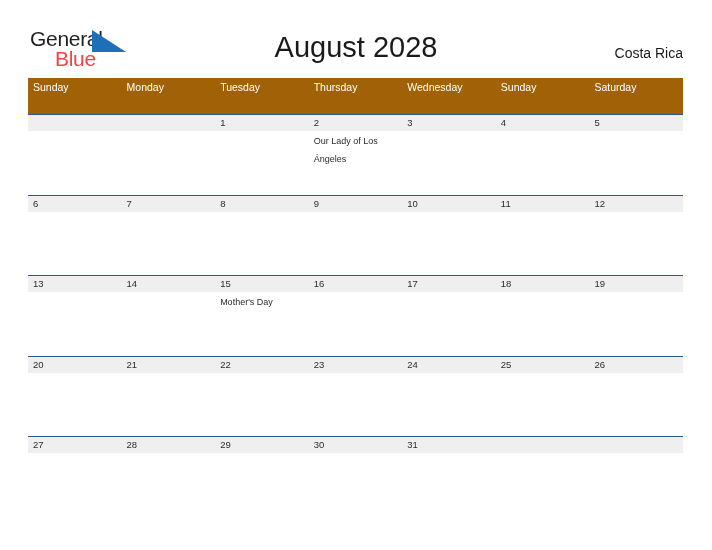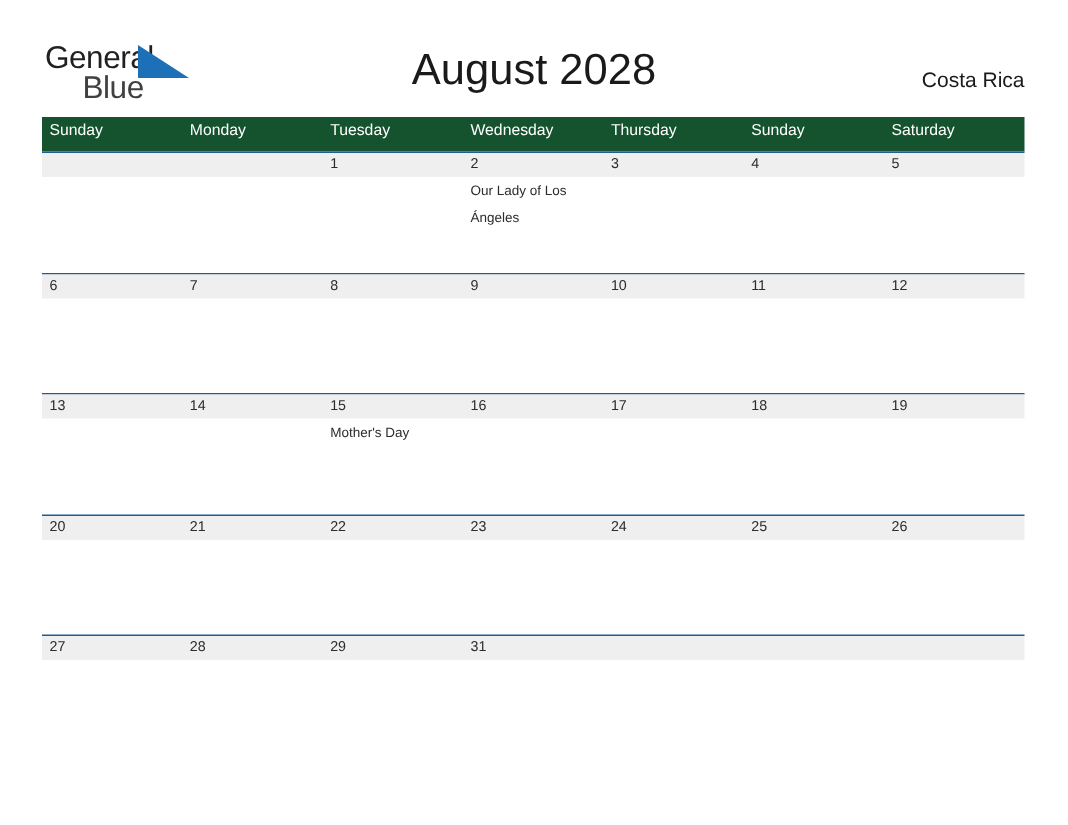--- a/index.html
+++ b/index.html
@@ -36,21 +36,21 @@
     letter-spacing: -0.3px;
     color: #221f1f;
     font-family: "Liberation Sans", sans-serif;
   }
   .brand-blue {
     position: absolute;
     left: 25px;
     top: 20px;
     font-size: 21px;
     letter-spacing: -0.3px;
-    color: #404040;
+    color: #ef4444;
     font-family: "Liberation Sans", sans-serif;
   }
   .brand-flag {
     position: absolute;
     left: 62px;
     top: 3px;
     width: 34px;
     height: 22px;
   }
 
@@ -79,22 +79,22 @@
   
   .calendar {
     position: absolute;
     left: 28px;
     top: 78px;
     width: 655px;
   }
 
   .weekday-row {
     display: flex;
-    background: #14532d;
-    height: 23px;
+    background: #a16207;
+    height: 36px;
   }
   .weekday-cell {
     width: 93.57px;
     color: #ffffff;
     font-size: 10.5px;
     line-height: 18px;
     padding-left: 5px;
     box-sizing: border-box;
     font-family: "Liberation Sans", sans-serif;
     white-space: nowrap;
@@ -169,22 +169,22 @@
   <div class="region-label">Costa Rica</div>
 
 </div>
 
 <div class="calendar">
 
   <div class="weekday-row">
     <div class="weekday-cell">Sunday</div>
     <div class="weekday-cell">Monday</div>
     <div class="weekday-cell">Tuesday</div>
+    <div class="weekday-cell">Thursday</div>
     <div class="weekday-cell">Wednesday</div>
-    <div class="weekday-cell">Thursday</div>
     <div class="weekday-cell">Sunday</div>
     <div class="weekday-cell">Saturday</div>
   </div>
 
   <div class="week-row">
     <div class="date-band"></div>
     <div class="day-cells">
       <div class="day-cell">
         <span class="day-num"></span>
         <span class="day-event"></span>
@@ -327,20 +327,24 @@
       </div>
       <div class="day-cell">
         <span class="day-num">28</span>
         <span class="day-event"></span>
       </div>
       <div class="day-cell">
         <span class="day-num">29</span>
         <span class="day-event"></span>
       </div>
       <div class="day-cell">
+        <span class="day-num">30</span>
+        <span class="day-event"></span>
+      </div>
+      <div class="day-cell">
         <span class="day-num">31</span>
         <span class="day-event"></span>
       </div>
       <div class="day-cell">
         <span class="day-num"></span>
         <span class="day-event"></span>
       </div>
       <div class="day-cell">
         <span class="day-num"></span>
         <span class="day-event"></span>

